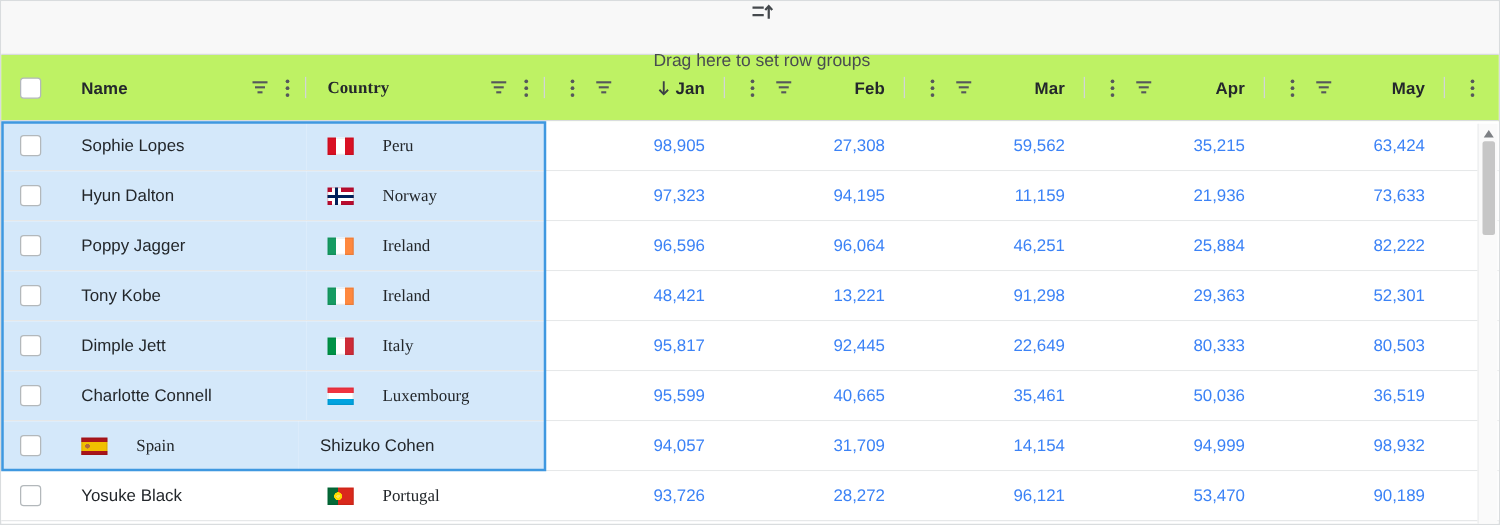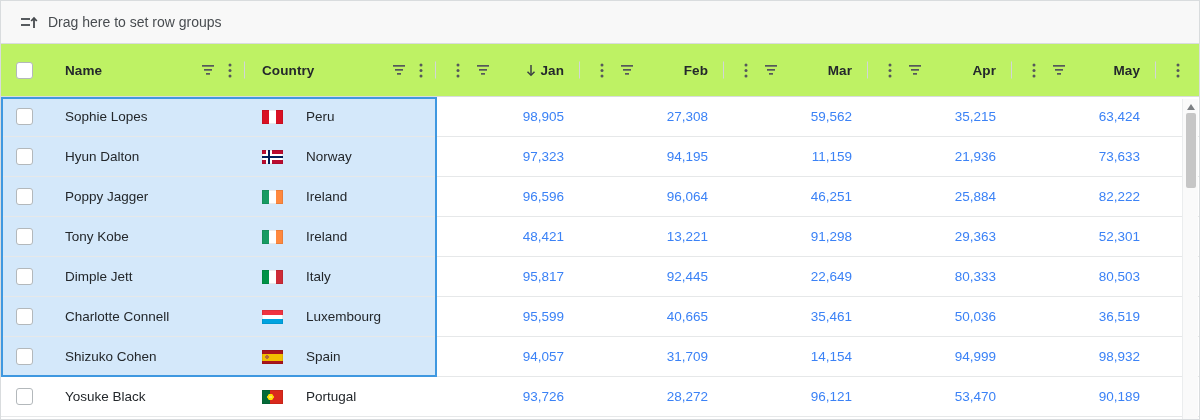--- a/index.html
+++ b/index.html
@@ -3,34 +3,34 @@
 <meta charset="utf-8">
 <style>
   * { box-sizing: border-box; margin: 0; padding: 0; }
   html,body { width:1200px; height:420px; overflow:hidden;
     font-family:"Liberation Sans", sans-serif; background:#fff; }
   .grid { position:relative; width:1200px; height:420px;
     border:1px solid #d9dcde; background:#fff; }
 
   
   .panel { height:43px; background:#f8f8f8; border-bottom:1px solid #d9dcde;
-    display:flex; align-items:center; padding-left:19px; gap:10px; }
+    display:flex; align-items:center; padding-left:19px; gap:23px;flex-direction:column; }
   .panel-label { font-size:14px; color:#484c50; }
 
   
   .header { height:53px; background:#bef264; border-bottom:1px solid #d9dcde;
     display:flex; align-items:stretch; }
   .hcell { display:flex; align-items:center; position:relative; }
   .hlabel { font-size:13.5px; font-weight:700; color:#24282c; letter-spacing:.1px; }
   .sep { position:absolute; right:0; top:50%; transform:translateY(-50%);
     width:1px; height:17px; background:#d2d5d7; }
 
   .c-check { width:47px; flex:none; display:flex; align-items:center; padding-left:15px; }
   .c-name  { width:197px; flex:none; }
-  .c-country { width:191px; flex:none; }
+  .c-country { width:191px; flex:none;font-family:Liberation Serif, serif; }
   .c-month { width:144px; flex:none; }
   .c-stub { flex:1; }
 
   .h-name, .h-country { padding-left:17px; }
   .h-icons-right { margin-left:auto; display:flex; align-items:center; gap:13px; padding-right:13px; }
   .h-month { padding-left:20px; }
   .h-icons-left { display:flex; align-items:center; gap:16px; }
   .h-month-label { margin-left:auto; padding-right:16px; display:flex; align-items:center; gap:4px; }
   .h-stub { padding-left:20px; }
 
@@ -386,26 +386,26 @@
       <div class="cell c-month num">40,665</div>
       <div class="cell c-month num">35,461</div>
       <div class="cell c-month num">50,036</div>
       <div class="cell c-month num">36,519</div>
     </div>
 
     <div class="row sel">
       <div class="cell c-check">
           <span class="cb"></span>
         </div>
-      <div class="cell c-name">
-          <span>Shizuko Cohen</span>
-        </div>
       <div class="cell c-country">
           <span class="flag flag-spain"></span>
           <span>Spain</span>
+        </div>
+      <div class="cell c-name">
+          <span>Shizuko Cohen</span>
         </div>
       <div class="cell c-month num">94,057</div>
       <div class="cell c-month num">31,709</div>
       <div class="cell c-month num">14,154</div>
       <div class="cell c-month num">94,999</div>
       <div class="cell c-month num">98,932</div>
     </div>
 
     <div class="row">
       <div class="cell c-check">

